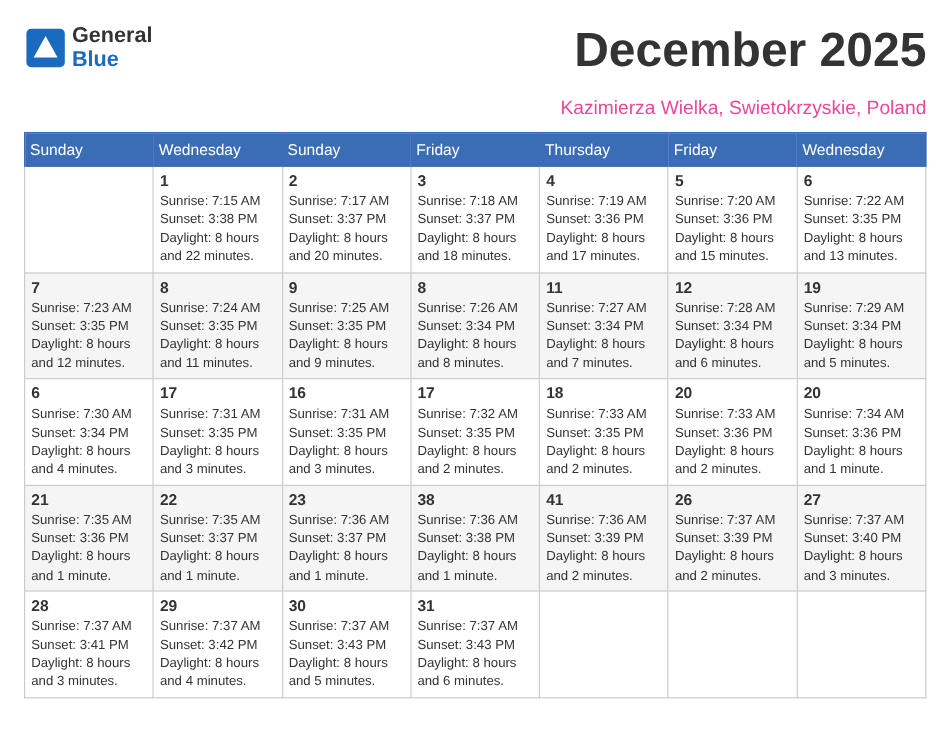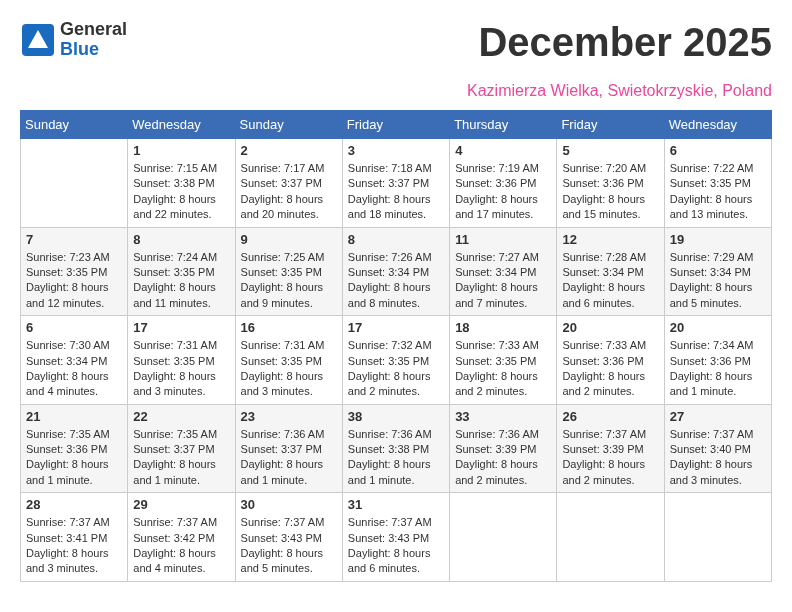--- a/index.html
+++ b/index.html
@@ -211,21 +211,21 @@
         </td>
         <td>
           <div class="day-num">23</div>
           <div class="day-info">Sunrise: 7:36 AM<br>Sunset: 3:37 PM<br>Daylight: 8 hours<br>and 1 minute.</div>
         </td>
         <td>
           <div class="day-num">38</div>
           <div class="day-info">Sunrise: 7:36 AM<br>Sunset: 3:38 PM<br>Daylight: 8 hours<br>and 1 minute.</div>
         </td>
         <td>
-          <div class="day-num">33</div>
+          <div class="day-num">41</div>
           <div class="day-info">Sunrise: 7:36 AM<br>Sunset: 3:39 PM<br>Daylight: 8 hours<br>and 2 minutes.</div>
         </td>
         <td>
           <div class="day-num">26</div>
           <div class="day-info">Sunrise: 7:37 AM<br>Sunset: 3:39 PM<br>Daylight: 8 hours<br>and 2 minutes.</div>
         </td>
         <td>
           <div class="day-num">27</div>
           <div class="day-info">Sunrise: 7:37 AM<br>Sunset: 3:40 PM<br>Daylight: 8 hours<br>and 3 minutes.</div>
         </td>

